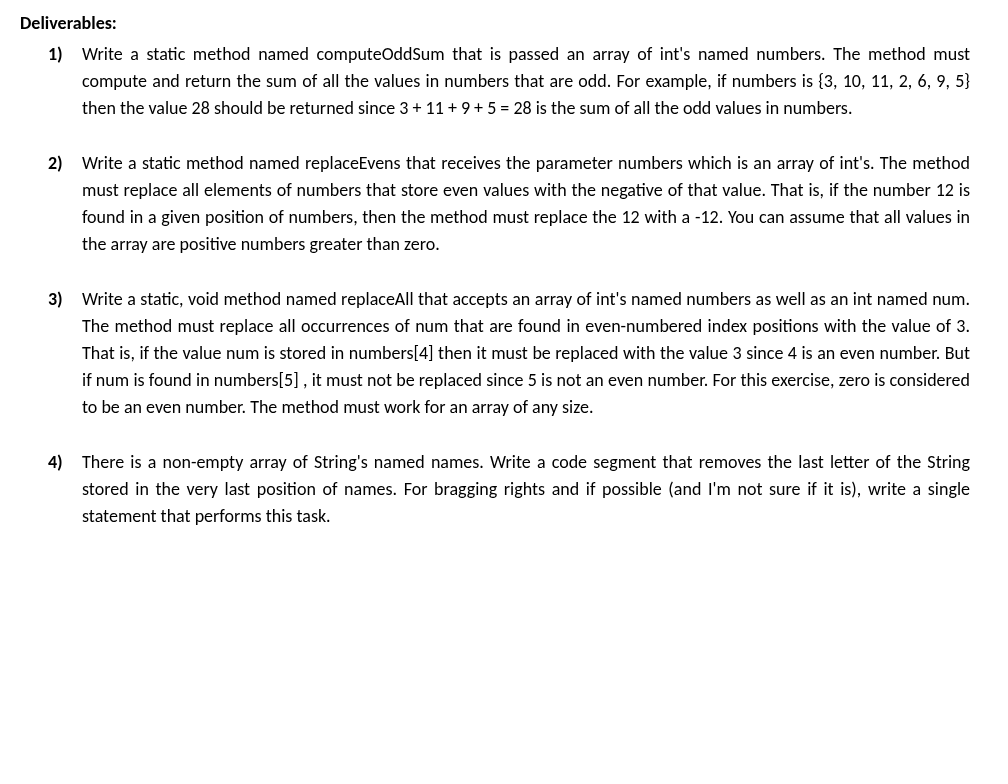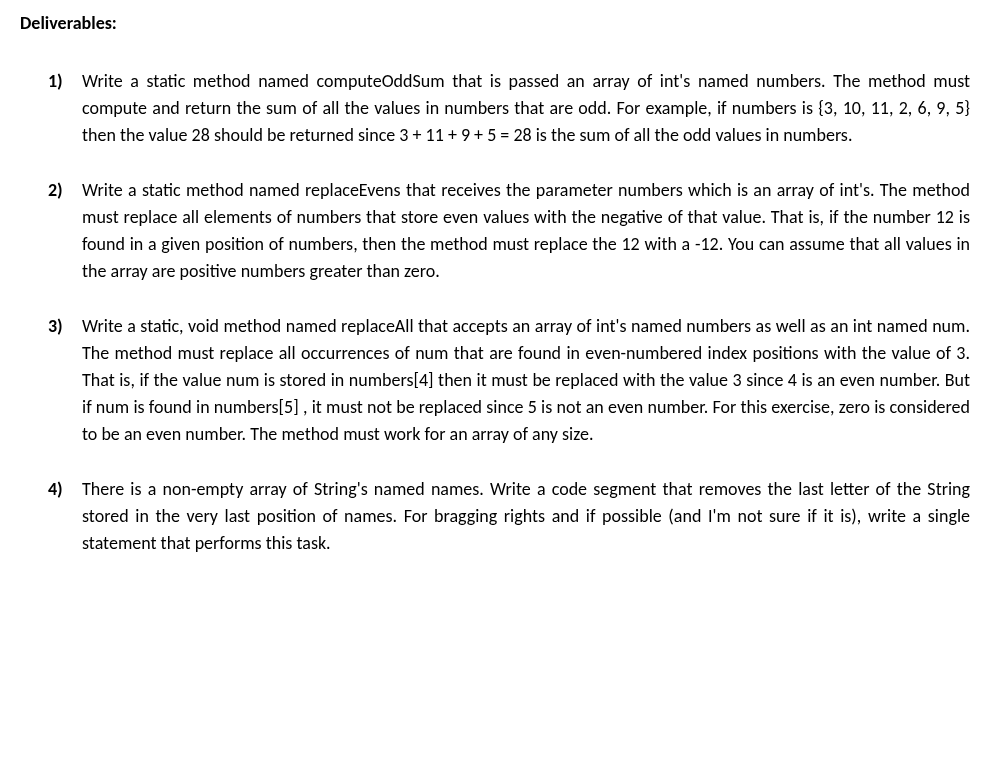--- a/index.html
+++ b/index.html
@@ -13,21 +13,21 @@
       line-height: 1.5;
       color: #000;
       background: #fff;
       width: 1008px;
       height: 784px;
       padding: 10px 38px 20px 20px;
     }
     .heading {
       font-weight: bold;
       font-size: 18px;
-      margin-bottom: 31px;
+      margin-bottom: 4px;
     }
     ol.deliverables {
       list-style: none;
       padding-left: 28px;
     }
     ol.deliverables > li {
       position: relative;
       padding-left: 34px;
       margin-bottom: 28px;
       text-align: justify;

